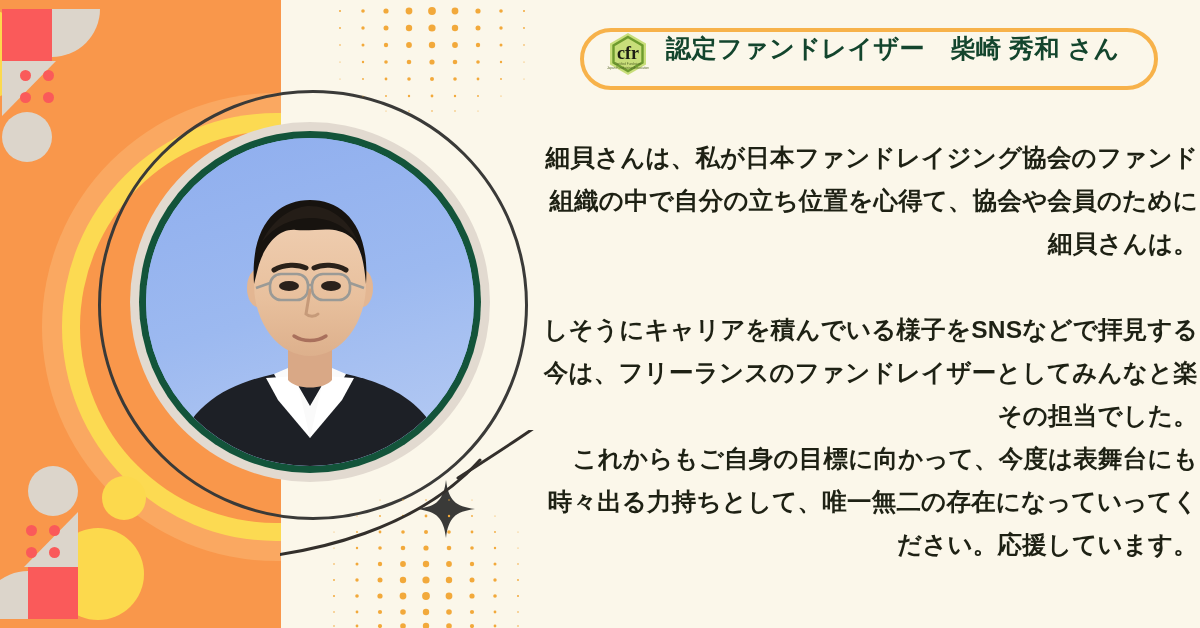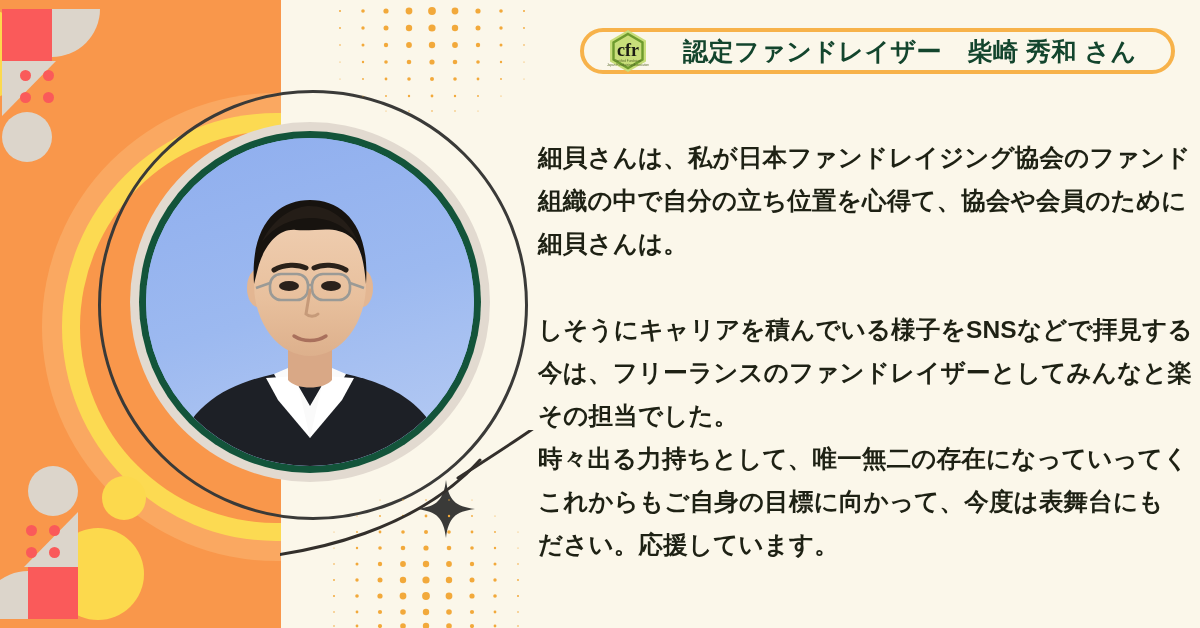--- a/index.html
+++ b/index.html
@@ -94,39 +94,38 @@
   
   .halftone{position:absolute;}
   .halftone.top{left:330px;top:-12px;}
   .halftone.bottom{left:320px;top:490px;}
 
   
   .content{position:absolute;left:520px;top:0;width:680px;height:628px;}
 
   .badge{
     position:absolute;left:60px;top:28px;
-    display:flex;align-items:center;gap:16px;
-    height:46px;padding:0 34px 0 22px;
+    display:flex;gap:16px;
+    height:62px;padding:0 34px 0 22px;
     border:4px solid #F7B24A;border-radius:40px;
     background:#FBF7EA;box-sizing:border-box;
   }
   .badge-logo{width:44px;height:44px;flex:0 0 44px;position:relative;}
   .badge-logo svg{display:block;}
   .badge-text{
     font-size:25px;font-weight:bold;color:#13452D;white-space:nowrap;
     letter-spacing:0.5px;
-    margin-left:17px;
   }
 
   .body-text{
     position:absolute;left:18px;top:136px;width:660px;
     font-size:24.5px;font-weight:bold;line-height:43px;color:#1E2114;
     letter-spacing:0.2px;
   }
-  .para{margin:0;}
+  .para{margin:0;text-align:right;}
   .gap{height:43px;}
 </style>
 </head>
 <body>
 
 <div class="canvas">
 
   <div class="left-panel">
     <div class="lp-inner">
 
@@ -409,20 +408,20 @@
       <div class="para">
         <div>細貝さんは、私が日本ファンドレイジング協会のファンド</div>
         <div>組織の中で自分の立ち位置を心得て、協会や会員のために</div>
         <div>細貝さんは。</div>
       </div>
       <div class="gap"></div>
       <div class="para">
         <div>しそうにキャリアを積んでいる様子をSNSなどで拝見する</div>
         <div>今は、フリーランスのファンドレイザーとしてみんなと楽</div>
         <div>その担当でした。</div>
+        <div>これからもご自身の目標に向かって、今度は表舞台にも</div>
         <div>時々出る力持ちとして、唯一無二の存在になっていってく</div>
-        <div>これからもご自身の目標に向かって、今度は表舞台にも</div>
         <div>ださい。応援しています。</div>
       </div>
     </div>
 
   </div>
 </div>
 
 </body></html>

